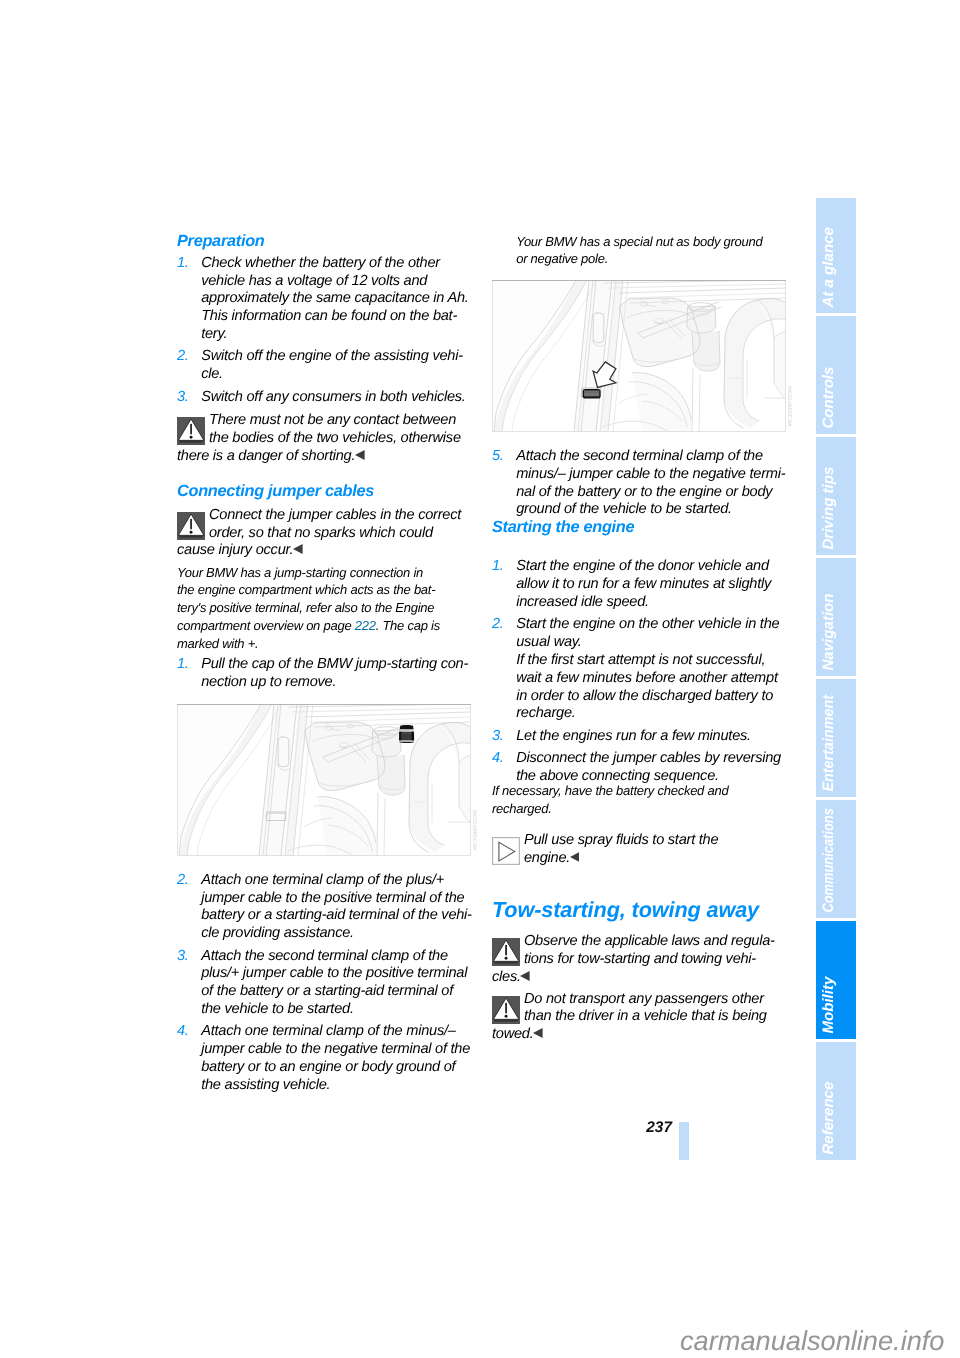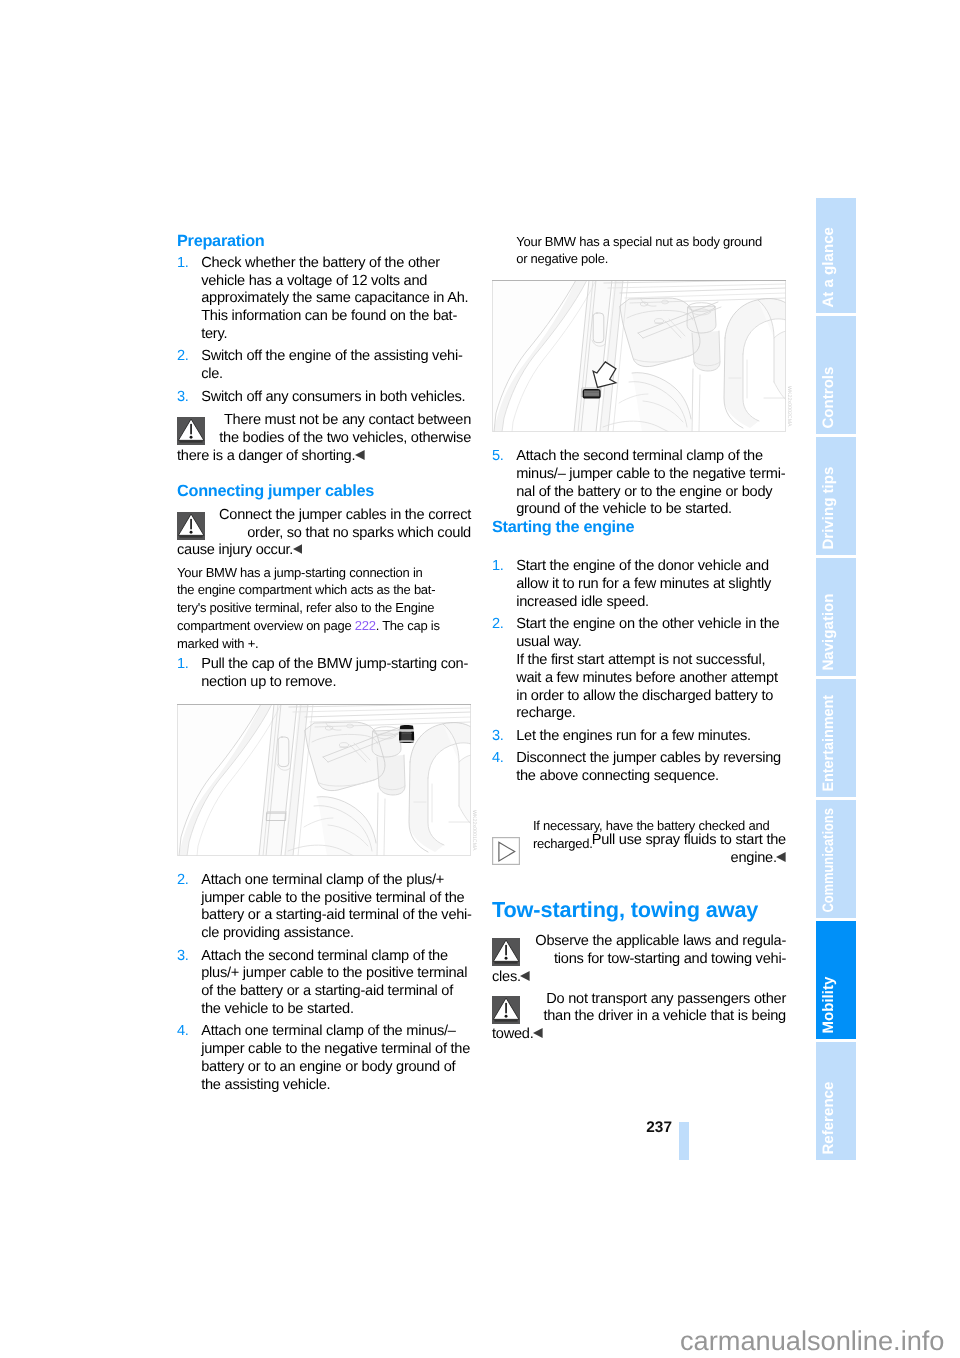--- a/index.html
+++ b/index.html
@@ -3,57 +3,57 @@
 <meta charset="utf-8">
 <title>BMW Owner's Manual — Page 237</title>
 <style>
   html,body{margin:0;padding:0;background:#fff;}
   body{
     width:960px;height:1358px;overflow:hidden;
     font-family:"Liberation Sans",sans-serif;
     text-rendering:geometricPrecision;
     -webkit-font-smoothing:antialiased;
   }
-  .page{position:relative;width:960px;height:976px;background:#fff;}
+  .page{position:relative;width:960px;height:976px;background:#fff;font-style:italic;}
 
   
   .col{position:absolute;width:294px;}
   .col-left{left:177px;top:228px;}
   .col-right{left:492px;top:228px;}
 
   .sect{
     font-size:16.3px;font-weight:bold;color:#0090f8;margin:0;
     line-height:17.8px;white-space:nowrap;letter-spacing:-0.27px;
   }
   .chapter{
     font-size:21.7px;font-weight:bold;color:#0090f8;margin:0;
     line-height:24px;white-space:nowrap;letter-spacing:-0.13px;
   }
   .body{
     font-size:13px;line-height:17.8px;color:#000;margin:0;letter-spacing:-0.25px;
   }
   .ln{display:block;white-space:pre;height:17.8px;}
-  .blue{color:#8b5cf6;text-align:center;}
+  .blue{color:#0369a1;text-align:center;}
 
   
   .steps{margin:0;padding:0;list-style:none;}
   .steps .step{
     position:relative;padding-left:24.2px;
     font-size:14.6px;line-height:17.8px;color:#000;letter-spacing:-0.25px;
   }
   .steps .step .num{
     position:absolute;left:0;top:0;color:#0090f8;line-height:17.8px;
   }
   .steps .step .txt{display:block;}
   .steps .step + .step{margin-top:4.6px;}
 
   
   .notice{font-size:14.6px;line-height:17.8px;color:#000;position:relative;letter-spacing:-0.25px;}
   .notice .ic{position:absolute;left:0;top:5px;}
-  .notice .ind{padding-left:32px;text-align:right;}
+  .notice .ind{padding-left:32px;}
   .ic svg{display:block;}
   .endmark{display:inline-block;width:9.6px;height:10px;margin-left:-0.3px;vertical-align:0.1px;}
   .endmark svg{display:block;}
 
   
   .col-left > *{position:absolute;left:0;width:294px;}
   .col-right > *{position:absolute;left:0;width:294px;}
   .h-prep   {top:4.70px;}
   .s-prep   {top:26.90px;}
   .n1       {top:184.10px;}
@@ -61,21 +61,21 @@
   .n2       {top:278.80px;}
   .p-jump   {top:335.50px;}
   .s-conn-a {top:427.90px;}
   .s-conn-b {top:643.90px;}
 
   
   .p-ground   {top:4.65px;padding-left:24.2px;width:269.8px;}
   .s-conn-c   {top:220.00px;}
   .h-start    {top:291px;}
   .s-start    {top:330.40px;}
-  .p-recharged{top:589px;margin-left:41px;}
+  .p-recharged{top:554px;}
   .n3         {top:603.90px;}
   .h-tow      {top:669.60px;}
   .n4         {top:705.10px;}
   .n5         {top:762.60px;}
 
   
   .illus{position:absolute;line-height:0;}
   .illus1{left:177px;top:704px;}
   .illus2{left:492px;top:280px;}
   .code1{left:470.8px;top:809.6px;}

